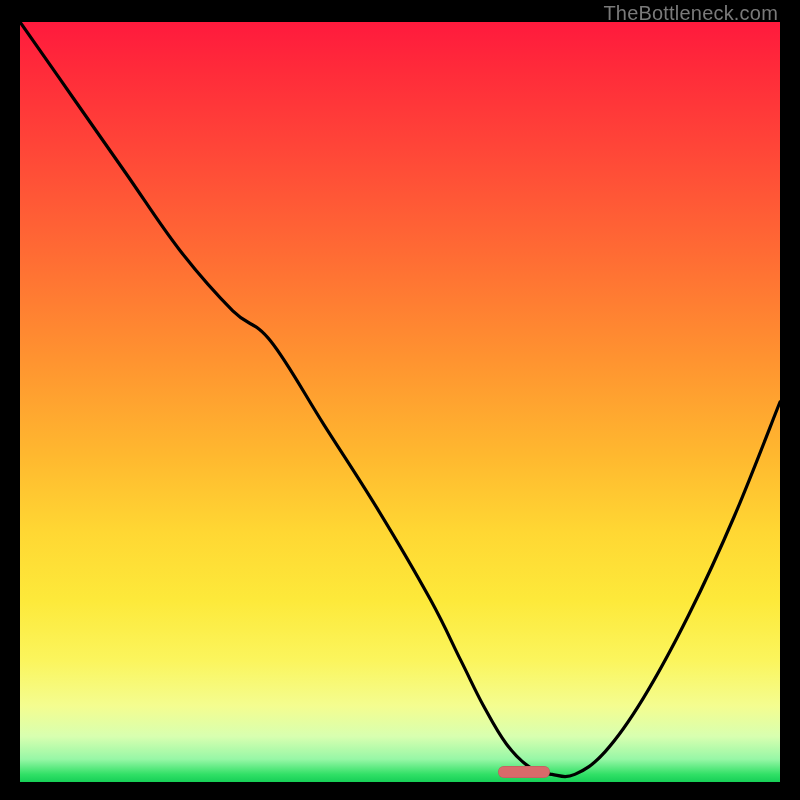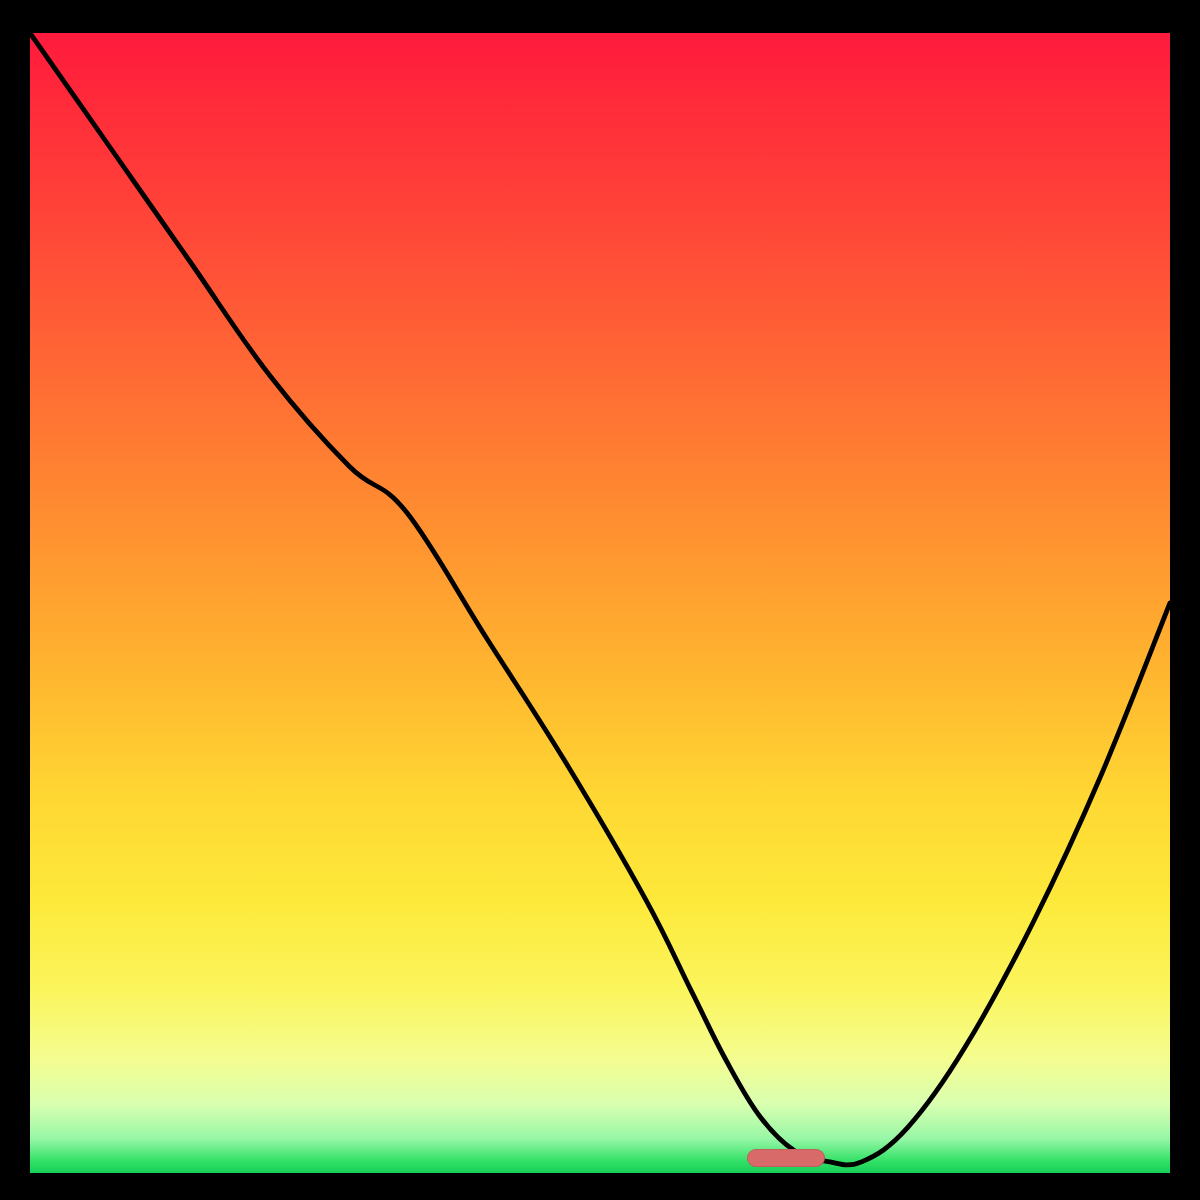--- a/index.html
+++ b/index.html
@@ -73,13 +73,14 @@
 <div class="frame">
 
   <div class="plot"></div>
 
   <svg class="curve" viewBox="0 0 760 760" preserveAspectRatio="none">
     <path id="curve-path" fill="none" stroke="#000000" stroke-width="3.2" stroke-linecap="round" stroke-linejoin="round" d="M 0.0 0.0 C 9.8 13.9, 33.7 48.1, 53.2 76.0 C 72.7 103.9, 86.9 124.1, 106.4 152.0 C 125.9 179.9, 140.1 202.9, 159.6 228.0 C 179.1 253.1, 196.1 272.1, 212.8 288.8 C 229.5 305.5, 234.1 298.3, 250.8 319.2 C 267.5 340.1, 284.5 372.1, 304.0 402.8 C 323.5 433.5, 337.7 454.4, 357.2 486.4 C 376.7 518.4, 395.1 549.7, 410.4 577.6 C 425.7 605.5, 431.0 618.9, 440.8 638.4 C 450.6 657.9, 455.2 668.7, 463.6 684.0 C 472.0 699.3, 478.0 710.9, 486.4 722.0 C 494.8 733.1, 500.8 739.2, 509.2 744.8 C 517.6 750.4, 523.6 751.0, 532.0 752.4 C 540.4 753.8, 545.0 756.6, 554.8 752.4 C 564.6 748.2, 572.7 743.5, 585.2 729.6 C 597.7 715.7, 607.9 701.5, 623.2 676.4 C 638.5 651.3, 652.1 626.2, 668.8 592.8 C 685.5 559.4, 697.7 533.0, 714.4 494.0 C 731.1 455.0, 751.6 400.9, 760.0 380.0"></path>
   </svg>
 
   <div class="marker" id="min-marker" style="left: 498px; top: 766px; width: 52px; height: 12px; background: rgb(217, 106, 106);"></div>
 
+  <div class="watermark">TheBottleneck.com</div>
 </div>
 
 </body></html>

